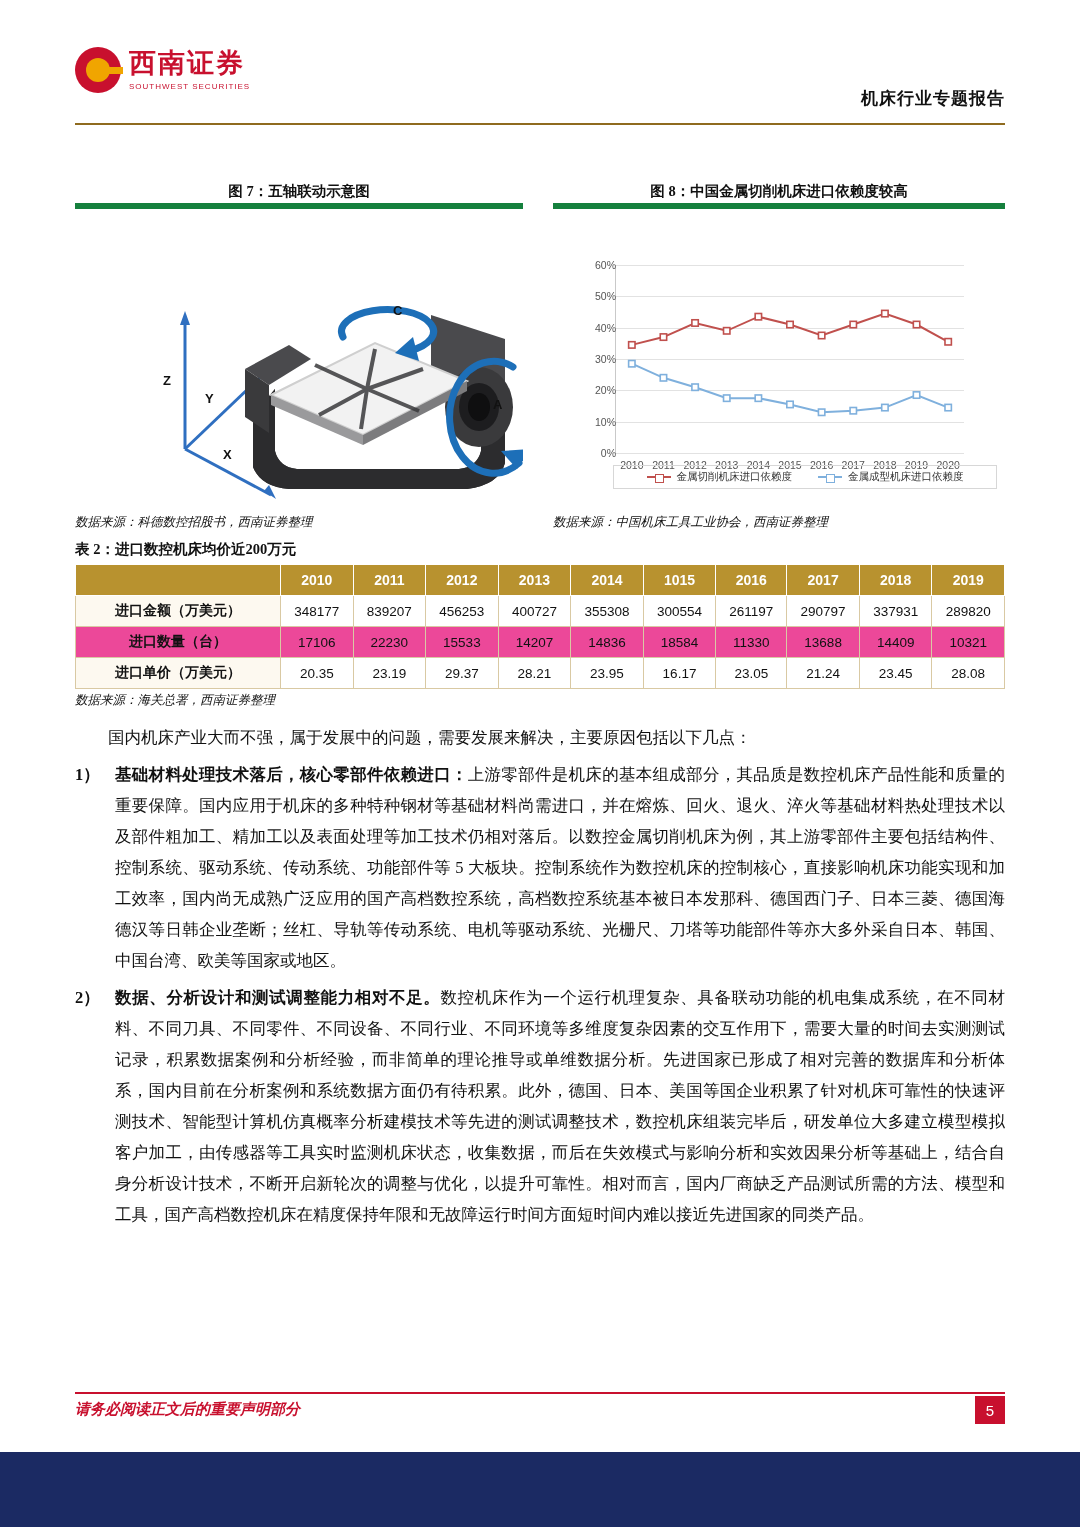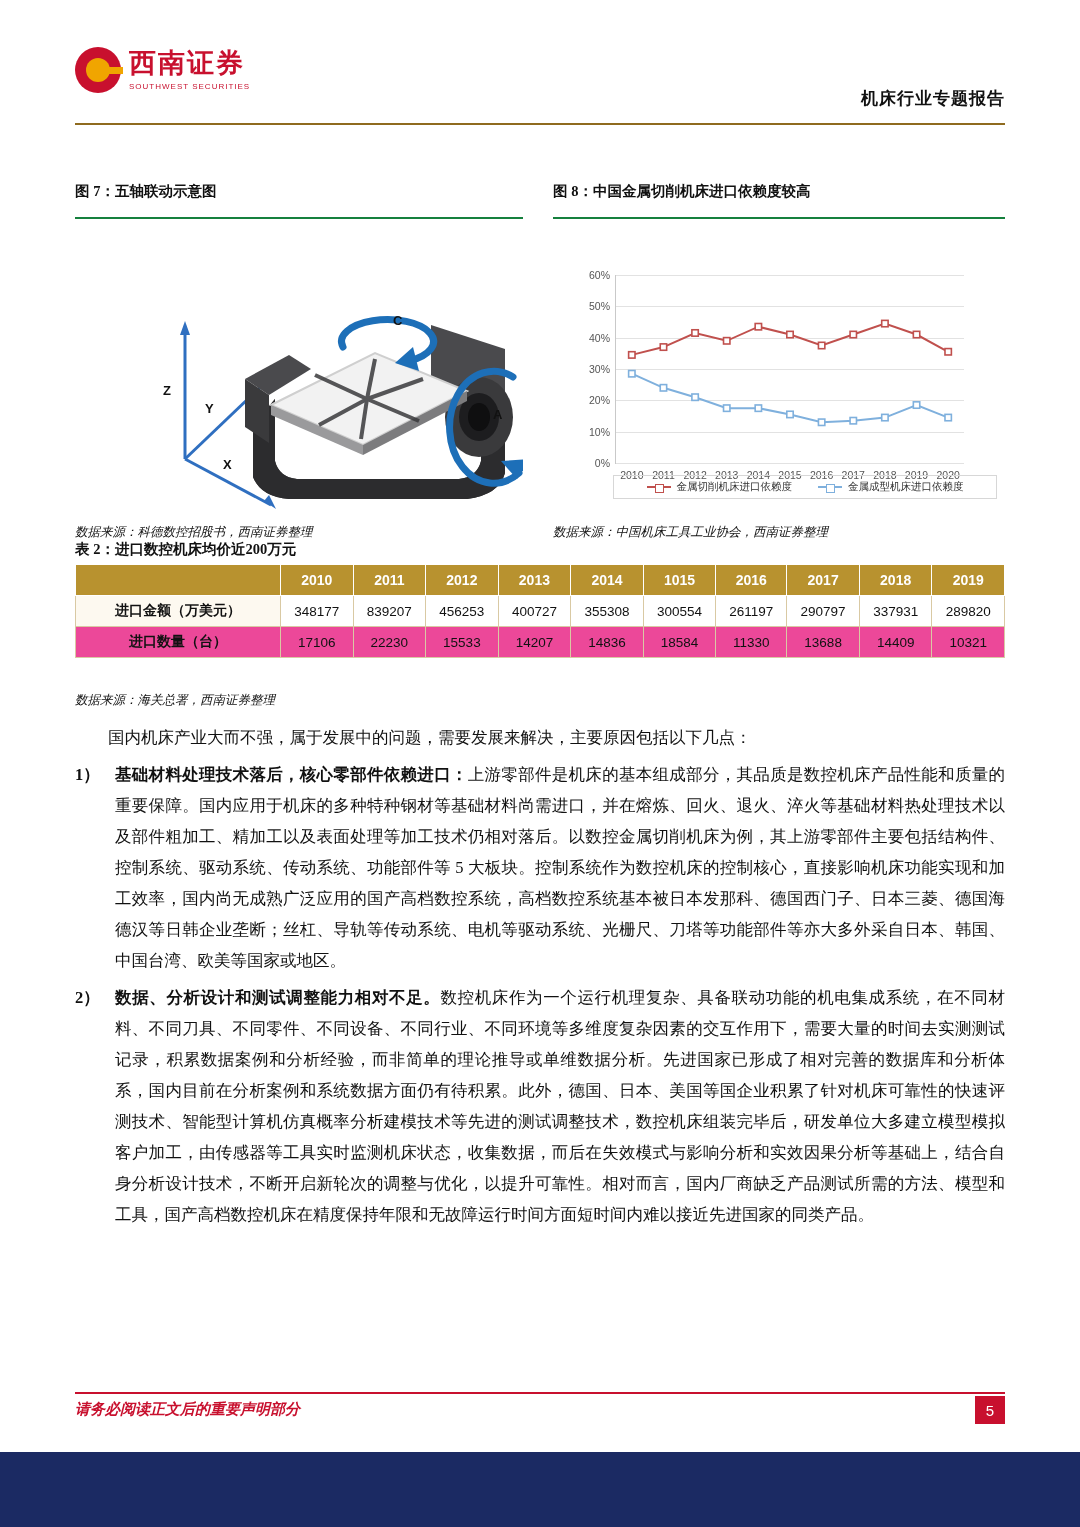--- a/index.html
+++ b/index.html
@@ -42,42 +42,42 @@
     font-size:8px;color:#c8102e;letter-spacing:1px;margin-top:5px;
   }
   .header-title{
     position:absolute;right:0;top:42px;
     font-size:17px;font-weight:bold;color:#111;letter-spacing:1px;
   }
 
   
   .fig-cap{
     font-size:14.5px;font-weight:bold;color:#111;
-    padding-bottom:16px;border-bottom:2px solid #15803d;
+    padding-bottom:2px;border-bottom:6px solid #15803d;text-align:center;
   }
   .src-note{
     font-size:12.5px;color:#111;font-style:italic;margin-top:13px;
   }
 
   .fig-left{position:absolute;left:75px;top:182px;width:448px;}
   .fig-right{position:absolute;left:553px;top:182px;width:452px;}
 
   .fig-box{
     margin-top:10px;height:282px;position:relative;
   }
 
   
   .illus{position:relative;width:448px;height:282px;overflow:hidden;}
   .axis-label{position:absolute;font-family:"Liberation Sans",sans-serif;font-size:13px;font-weight:bold;color:#111;}
 
   
   .chart-area{position:relative;width:452px;height:282px;}
   .plot{position:absolute;left:62px;top:46px;width:348px;height:188px;border-left:1px solid #c9c9c9;border-bottom:1px solid #c9c9c9;}
   .gridline{position:absolute;left:0;width:100%;height:1px;background:#e2e2e2;}
-  .ytick{position:absolute;right:100%;margin-right:6px;transform:translateY(-50%);font-family:"Liberation Sans",sans-serif;font-size:10.5px;color:#555;white-space:nowrap;}
+  .ytick{position:absolute;right:100%;transform:translateY(-50%);font-family:"Liberation Sans",sans-serif;font-size:10.5px;color:#555;white-space:nowrap;}
   .xtick{position:absolute;top:100%;margin-top:6px;transform:translateX(-50%);font-family:"Liberation Sans",sans-serif;font-size:10.5px;color:#555;}
   .legend{position:absolute;left:60px;top:246px;width:350px;border:1px solid #d7d7d7;
     display:flex;justify-content:center;align-items:center;gap:26px;padding:4px 16px;}
   .legend-item{display:flex;align-items:center;gap:6px;font-family:"Liberation Sans",sans-serif;font-size:10.5px;color:#333;}
   .legend-line{width:24px;height:0;border-top:2px solid #000;position:relative;}
   .legend-line:after{content:"";position:absolute;left:8px;top:-4px;width:7px;height:7px;border:1.6px solid #000;background:#fff;}
 
   
   .table-cap{
     position:absolute;left:75px;top:540px;width:930px;
@@ -307,20 +307,33 @@
           <td>22230</td>
           <td>15533</td>
           <td>14207</td>
           <td>14836</td>
           <td>18584</td>
           <td>11330</td>
           <td>13688</td>
           <td>14409</td>
           <td>10321</td>
         </tr>
+        <tr>
+          <td class="rowhead">进口单价（万美元）</td>
+          <td>20.35</td>
+          <td>23.19</td>
+          <td>29.37</td>
+          <td>28.21</td>
+          <td>23.95</td>
+          <td>16.17</td>
+          <td>23.05</td>
+          <td>21.24</td>
+          <td>23.45</td>
+          <td>28.08</td>
+        </tr>
       </tbody>
   </table>
   <div class="table-src">数据来源：海关总署，西南证券整理</div>
 
   <div class="body">
     <p class="para-intro">国内机床产业大而不强，属于发展中的问题，需要发展来解决，主要原因包括以下几点：</p>
 
     <div class="list-item">
       <div class="list-num">1）</div>
       <div class="list-body">

